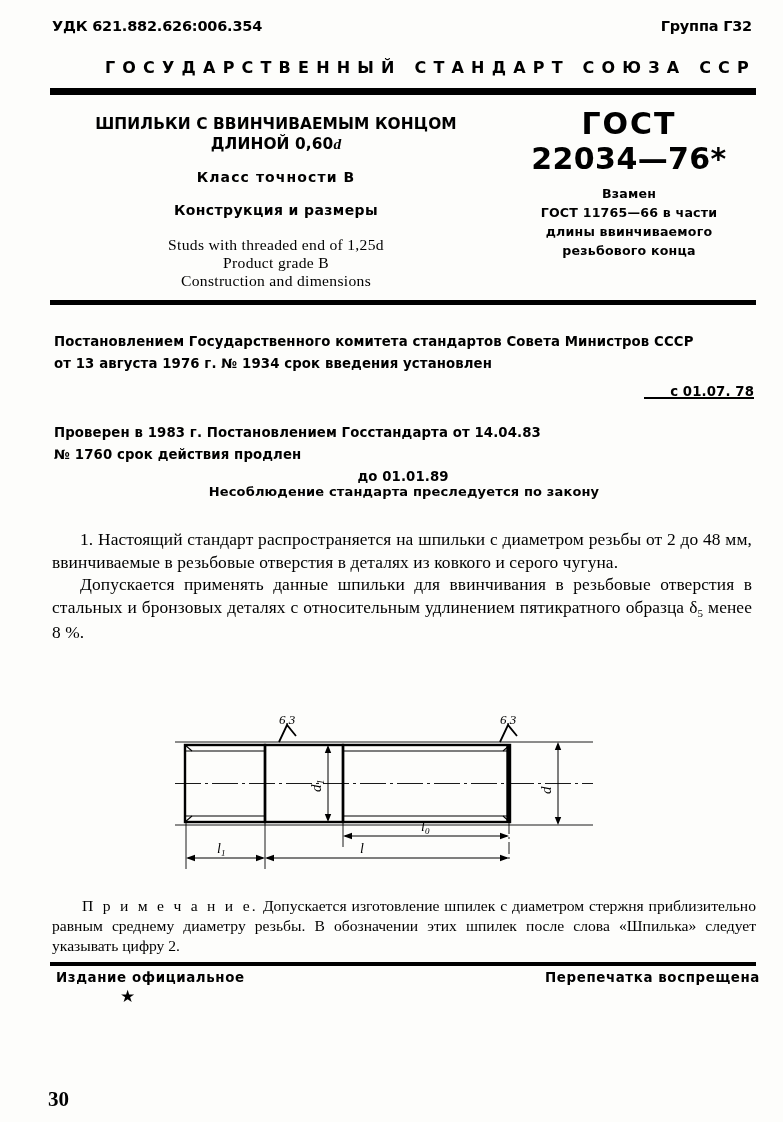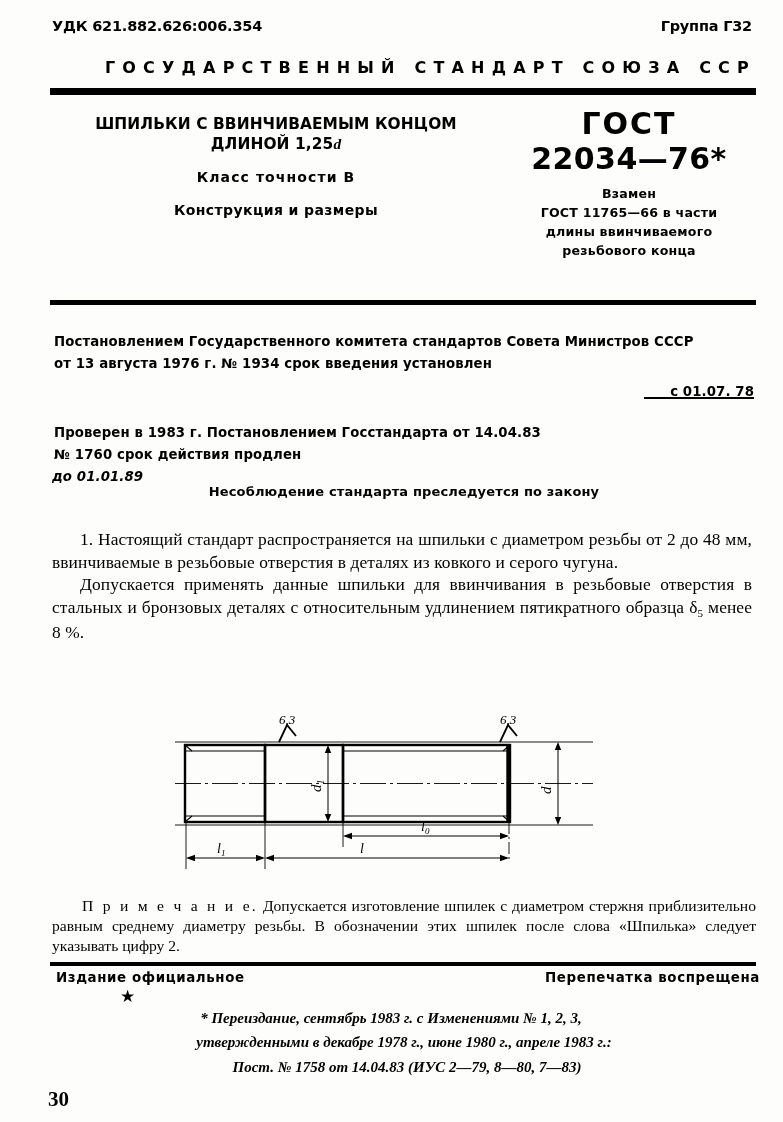--- a/index.html
+++ b/index.html
@@ -183,23 +183,22 @@
   .date-underline {
     position: absolute;
     right: 2px;
     top: 67px;
     width: 110px;
     height: 2px;
     background: #000;
   }
   .decree-block2 { margin-top: 20px; }
   .date-right2 {
-    text-align: left;
+    text-align: center;
     padding-right: 2px;
-    font-style: italic;
   }
 
   .warn {
     position: absolute;
     left: 52px;
     top: 484px;
     width: 704px;
     text-align: center;
     font-family: "DejaVu Sans", "Liberation Sans", sans-serif;
     font-weight: 700;
@@ -311,24 +310,29 @@
 
   <div class="gos-title">ГОСУДАРСТВЕННЫЙ СТАНДАРТ СОЮЗА ССР</div>
 
   <div class="rule-thick rule-top"></div>
 
   <div class="title-block">
 
     <div class="tb-left">
       <div class="std-name">
         <span>ШПИЛЬКИ С ВВИНЧИВАЕМЫМ КОНЦОМ</span><br>
-        <span>ДЛИНОЙ 1,25</span><span class="dsym">d</span>
+        <span>ДЛИНОЙ 0,60</span><span class="dsym">d</span>
       </div>
       <div class="std-sub1">Класс точности В</div>
       <div class="std-sub2">Конструкция и размеры</div>
+      <div class="std-eng">
+        <span>Studs with threaded end of 1,25d</span><br>
+        <span>Product grade B</span><br>
+        <span>Construction and dimensions</span>
+      </div>
     </div>
 
     <div class="tb-right">
       <div class="gost-word">ГОСТ</div>
       <div class="gost-num">22034—76*</div>
       <div class="vzamen">
         <span class="ln">Взамен</span>
         <span class="ln">ГОСТ 11765—66 в части</span>
         <span class="ln">длины ввинчиваемого</span>
         <span class="ln">резьбового конца</span>
@@ -444,21 +448,16 @@
 
   <div class="rule-thick rule-footer"></div>
 
   <div class="footer-row">
     <span>Издание официальное</span>
     <span>Перепечатка воспрещена</span>
   </div>
 
   <div class="star">★</div>
 
-  <div class="reissue">
-    <span class="ln l1">* Переиздание, сентябрь 1983 г. с Изменениями № 1, 2, 3,</span>
-    <span class="ln">утвержденными в декабре 1978 г., июне 1980 г., апреле 1983 г.:</span>
-    <span class="ln l3">Пост. № 1758 от 14.04.83 (ИУС 2—79, 8—80, 7—83)</span>
-  </div>
 
   <div class="pageno">30</div>
 
 </div>
 
 </body></html>

